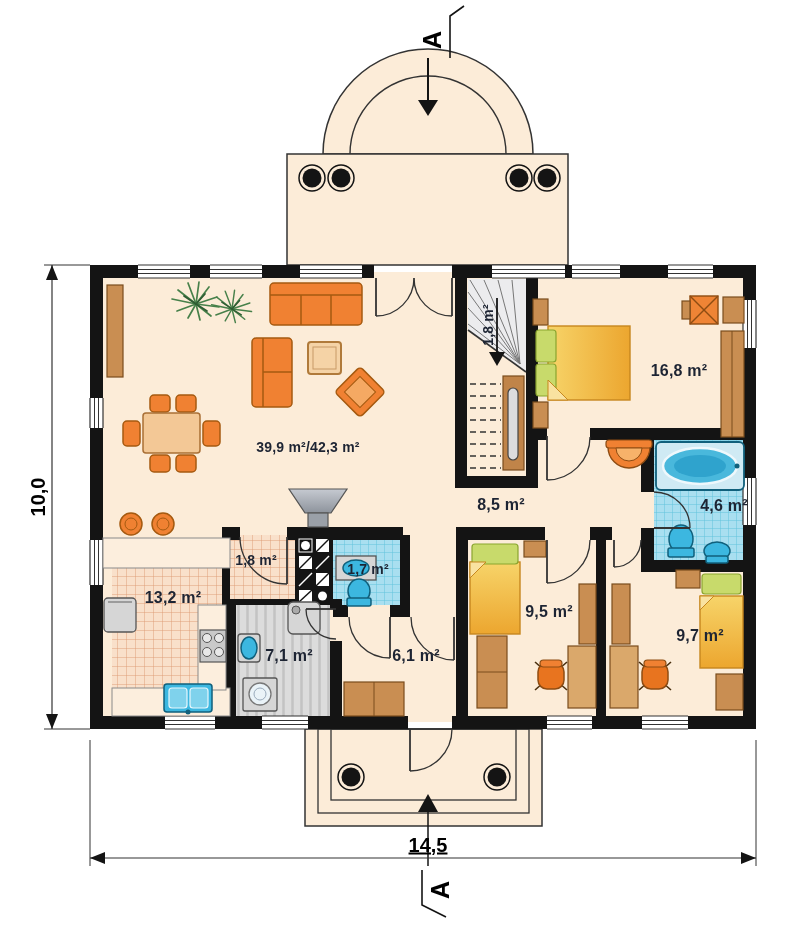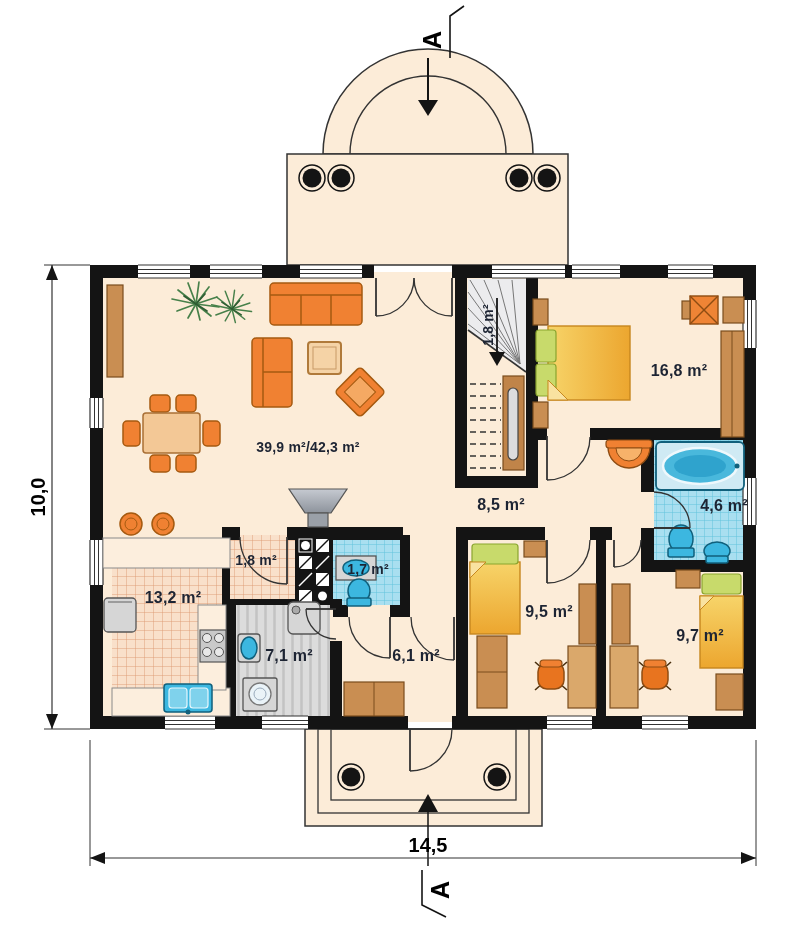--- a/index.html
+++ b/index.html
@@ -463,16 +463,16 @@
 <div class="lbl sm" style="left:368px;top:569px;text-align:right;">1,7 m²</div>
 <div class="lbl" style="left:289px;top:656px;">7,1 m²</div>
 <div class="lbl" style="left:416px;top:656px;">6,1 m²</div>
 <div class="lbl" style="left:501px;top:505px;">8,5 m²</div>
 <div class="lbl sm rot" style="left:488px;top:325px;">1,8 m²</div>
 <div class="lbl" style="left:679px;top:371px;">16,8 m²</div>
 <div class="lbl" style="left:704px;top:506px;padding-left:40px;">4,6 m²</div>
 <div class="lbl" style="left:549px;top:612px;">9,5 m²</div>
 <div class="lbl" style="left:660px;top:636px;margin-left:40px;">9,7 m²</div>
 <div class="dim rot" style="left:38px;top:497px;">10,0</div>
-<div class="dim" style="left:428px;top:845px;">14,5</div>
+<div class="dim" style="left:428px;top:845px;text-decoration:underline;">14,5</div>
 <div class="marker" style="left:432px;top:40px;">A</div>
 <div class="marker" style="left:440px;top:890px;">A</div>
 </div>
 
 </body></html>

